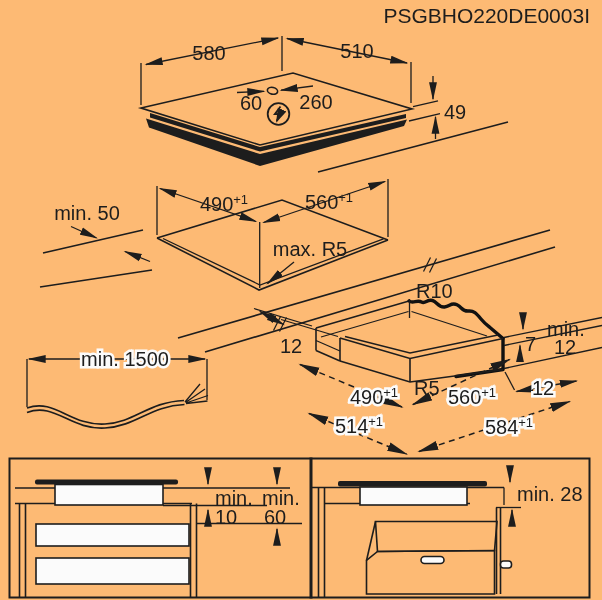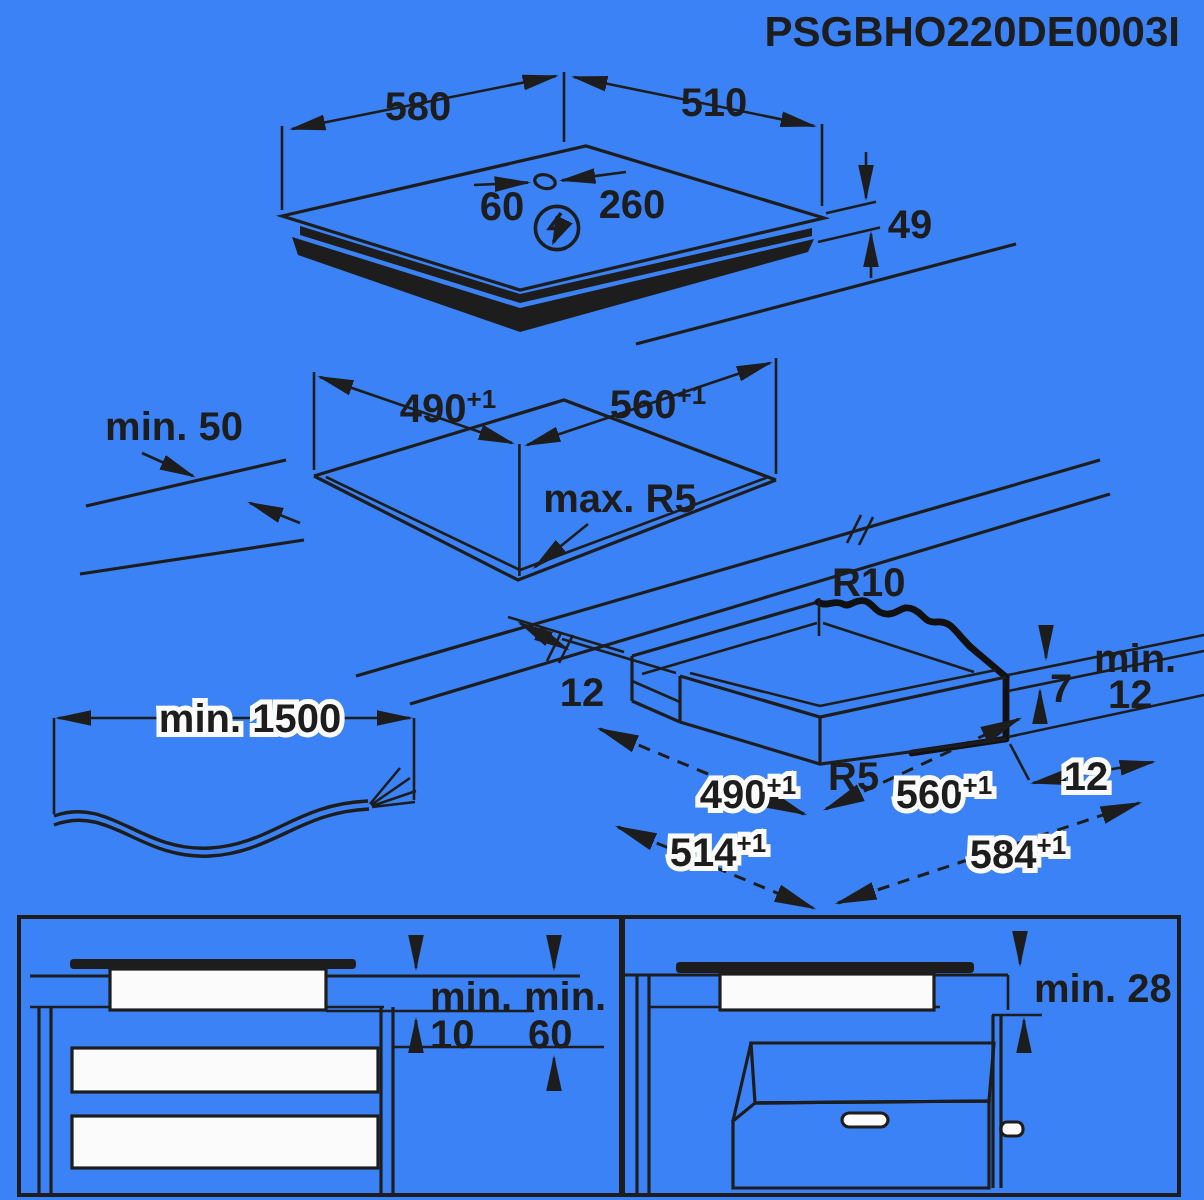--- a/index.html
+++ b/index.html
@@ -1,16 +1,16 @@
 <!DOCTYPE html>
 <html><head>
 <meta charset="utf-8">
 <style>
   html,body{margin:0;padding:0;background:#fff;}
-  #page{width:602px;height:600px;background:#3b82f6;position:relative;overflow:hidden;font-weight:bold;}
+  #page{width:602px;height:600px;background:#fdba74;position:relative;overflow:hidden;}
   svg{display:block;}
   svg text{font-family:"Liberation Sans",sans-serif;fill:#1d1d1d;}
   .d{font-size:20px;}
   .t{font-size:21px;}
   .sup{font-size:13px;}
   .halo{paint-order:stroke;stroke:#fbfbfb;stroke-width:5px;}
   .ln{stroke:#1d1d1d;stroke-width:1.6;fill:none;}
   .ln2{stroke:#1d1d1d;stroke-width:1.3;fill:none;}
   .bold{stroke:#111;stroke-width:3.4;fill:none;stroke-linejoin:round;stroke-linecap:round;}
   .dash{stroke:#1d1d1d;stroke-width:1.5;fill:none;stroke-dasharray:6 4.5;}

